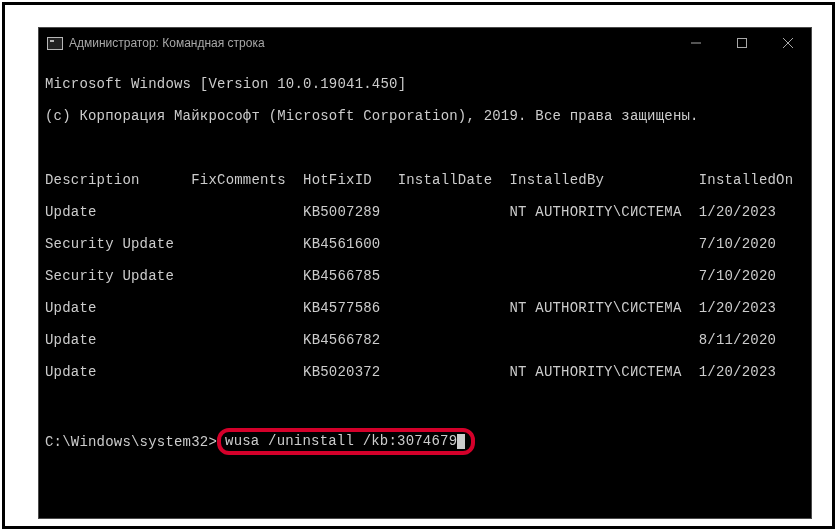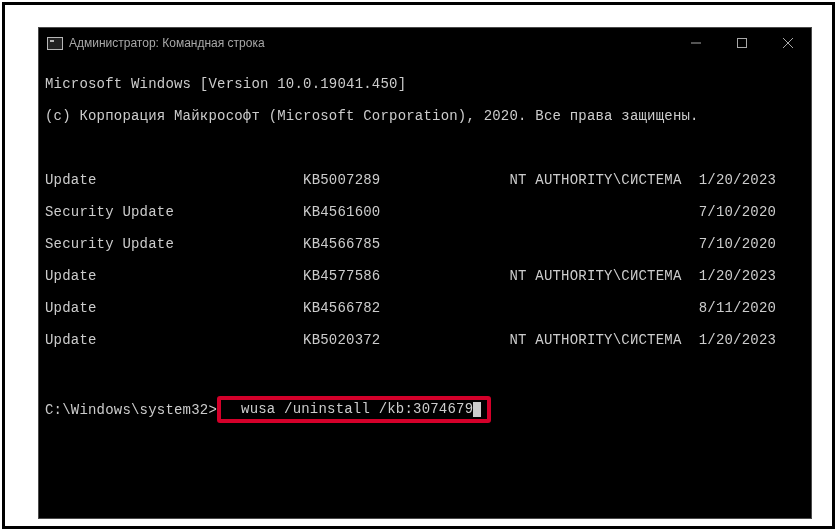--- a/index.html
+++ b/index.html
@@ -89,22 +89,22 @@
     padding: 2px 6px;
     white-space: pre;
     overflow: hidden;
     font-family: Consolas, 'Courier New', monospace;
     letter-spacing: 0.2px;
   }
   .line { white-space: pre; }
   .prompt-line { display: flex; align-items: center; }
   .highlight-box {
     border: 4px solid #d4002a;
-    border-radius: 3px;
-    padding: 0px 6px 1px 20px;
+    border-radius: 12px;
+    padding: 0px 6px 1px 4px;
     display: inline-flex;
     align-items: center;
     line-height: 18px;
   }
   .cursor {
     display: inline-block;
     width: 8px;
     height: 15px;
     background: #cccccc;
     vertical-align: text-bottom;
@@ -136,20 +136,21 @@
           <svg width="10" height="10">
               <line x1="0" y1="0" x2="10" y2="10" stroke-width="1"></line>
               <line x1="10" y1="0" x2="0" y2="10" stroke-width="1"></line>
             </svg>
         </div>
       </div>
     </div>
 
     <div class="console">
 <div class="line">Microsoft Windows [Version 10.0.19041.450]</div>
-<div class="line">(c) Корпорация Майкрософт (Microsoft Corporation), 2020. Все права защищены.</div>
+<div class="line">(c) Корпорация Майкрософт (Microsoft Corporation), 2019. Все права защищены.</div>
 <div class="line"> </div>
+<div class="line">Description      FixComments  HotFixID   InstallDate  InstalledBy           InstalledOn</div>
 <div id="rows-container"><div class="line">Update                        KB5007289               NT AUTHORITY\СИСТЕМА  1/20/2023</div><div class="line"> </div><div class="line">Security Update               KB4561600                                     7/10/2020</div><div class="line"> </div><div class="line">Security Update               KB4566785                                     7/10/2020</div><div class="line"> </div><div class="line">Update                        KB4577586               NT AUTHORITY\СИСТЕМА  1/20/2023</div><div class="line"> </div><div class="line">Update                        KB4566782                                     8/11/2020</div><div class="line"> </div><div class="line">Update                        KB5020372               NT AUTHORITY\СИСТЕМА  1/20/2023</div></div>
 <div class="line"> </div>
 <div class="prompt-line"><span>C:\Windows\system32&gt;</span><span class="highlight-box"><span>wusa /uninstall /kb:3074679</span><span class="cursor"></span></span></div>
     </div>
   </div>
 </div>
 
 </body></html>

